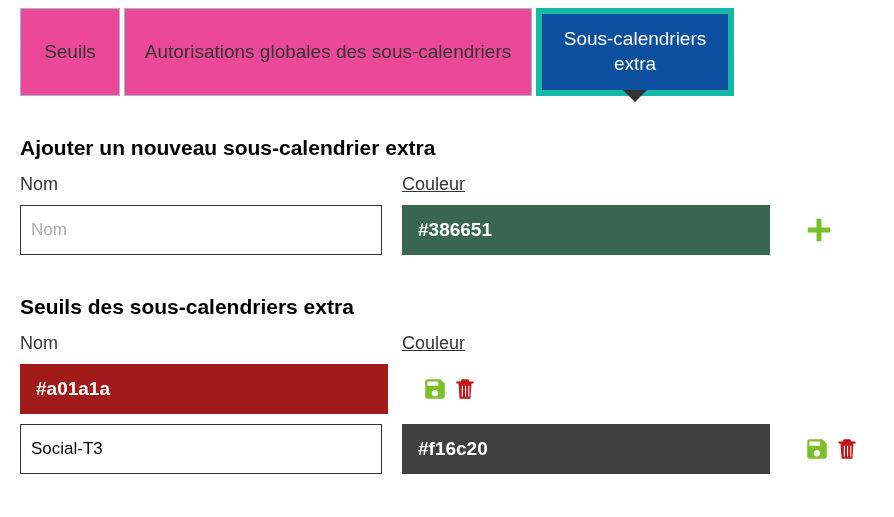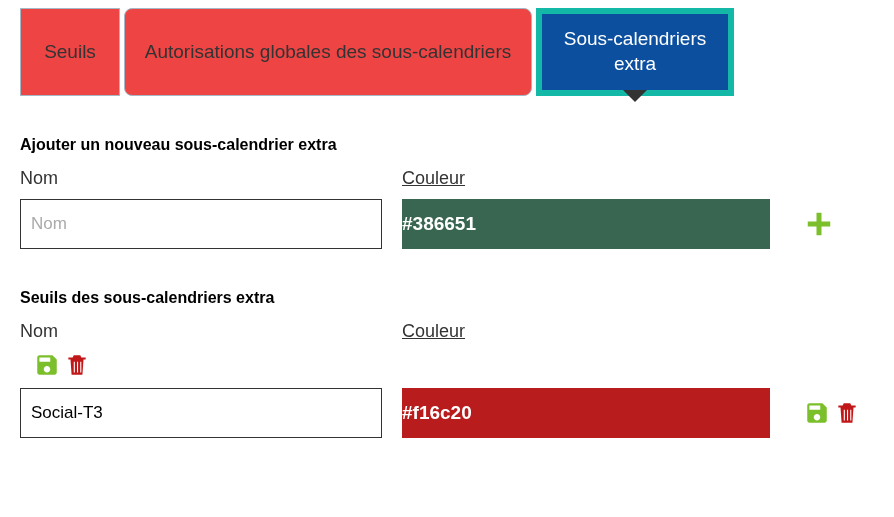--- a/index.html
+++ b/index.html
@@ -10,36 +10,36 @@
       height: 517px;
       padding-left: 20px;
       padding-top: 8px;
       overflow: hidden;
     }
     .tabs {
       display: flex;
       gap: 4px;
     }
     .tab {
-      background: #ef4444;
+      background: #ec4899;
       border: 1px solid #a5b8c5;
       color: #333;
       font-size: 19px;
       display: flex;
       align-items: center;
       justify-content: center;
       text-align: center;
       line-height: 1.3;
       padding: 16px 14px;
       height: 88px;
       cursor: pointer;
     }
     .tab.seuils { width: 100px; }
     .tab.assignateur { width: 146px; }
-    .tab.auth { width: 408px; border-radius: 8px; }
+    .tab.auth { width: 408px; }
     .tab.active {
       background: #0b4f9e;
       color: #fff;
       border: 6px solid #14b8a6;
       width: 198px;
       position: relative;
     }
     .tab.active::after {
       content: "";
       position: absolute;
@@ -48,21 +48,21 @@
       transform: translateX(-50%);
       width: 0; height: 0;
       border-left: 12px solid transparent;
       border-right: 12px solid transparent;
       border-top: 12px solid #333;
     }
 
     .section-title {
       font-weight: bold;
       color: #000;
-      font-size: 16px;
+      font-size: 21px;
       margin-top: 40px;
     }
     .row-labels {
       display: flex;
       gap: 20px;
       margin-top: 14px;
     }
     .col-nom { width: 362px; }
     .col-couleur { width: 368px; text-decoration: underline; }
     .label {
@@ -82,21 +82,21 @@
       font-size: 17px;
       padding: 0 10px;
       color: #000;
     }
     .input-nom::placeholder { color: #aaa; }
     .color-swatch {
       width: 368px;
       height: 50px;
       display: flex;
       align-items: center;
-      padding: 0 0;
+      padding: 0 16px;
       font-size: 19px;
       color: #fff;
       font-weight: bold;
       cursor: pointer;
       border: none;
     }
     .row-actions {
       display: flex;
       gap: 4px;
       align-items: center;
@@ -139,37 +139,38 @@
   </div>
 </div>
 
 <div class="section-title">Seuils des sous-calendriers extra</div>
 <div class="row-labels">
   <div class="col-nom label">Nom</div>
   <div class="col-couleur label">Couleur</div>
 </div>
 
 <div class="row-inputs">
+  <div class="color-swatch" style="background:#a01a1a">#a01a1a</div>
   <div class="row-actions">
     <div class="icon-btn">
       <svg class="save-icon" width="26" height="26" viewBox="0 0 24 24" fill="currentColor">
           <path d="M17 3H5c-1.1 0-2 .9-2 2v14c0 1.1.9 2 2 2h14c1.1 0 2-.9 2-2V7l-4-4zm-5 16c-1.66 0-3-1.34-3-3s1.34-3 3-3 3 1.34 3 3-1.34 3-3 3zm3-10H5V5h10v4z"></path>
         </svg>
     </div>
     <div class="icon-btn">
       <svg class="trash-icon" width="26" height="26" viewBox="0 0 24 24" fill="currentColor">
           <path d="M6 7h12l-1 14H7L6 7zm3 2v10h1V9H9zm3 0v10h1V9h-1zm3 0v10h1V9h-1zM9 3h6l1 2h4v2H4V5h4l1-2z"></path>
         </svg>
     </div>
   </div>
 </div>
 
 <div class="row-inputs">
   <input class="input-nom" value="Social-T3" style="">
-  <div class="color-swatch" style="background:#b91c1c">#f16c20</div>
+  <div class="color-swatch" style="background:#404040">#f16c20</div>
   <div class="row-actions">
     <div class="icon-btn">
       <svg class="save-icon" width="26" height="26" viewBox="0 0 24 24" fill="currentColor">
           <path d="M17 3H5c-1.1 0-2 .9-2 2v14c0 1.1.9 2 2 2h14c1.1 0 2-.9 2-2V7l-4-4zm-5 16c-1.66 0-3-1.34-3-3s1.34-3 3-3 3 1.34 3 3-1.34 3-3 3zm3-10H5V5h10v4z"></path>
         </svg>
     </div>
     <div class="icon-btn">
       <svg class="trash-icon" width="26" height="26" viewBox="0 0 24 24" fill="currentColor">
           <path d="M6 7h12l-1 14H7L6 7zm3 2v10h1V9H9zm3 0v10h1V9h-1zm3 0v10h1V9h-1zM9 3h6l1 2h4v2H4V5h4l1-2z"></path>
         </svg>

